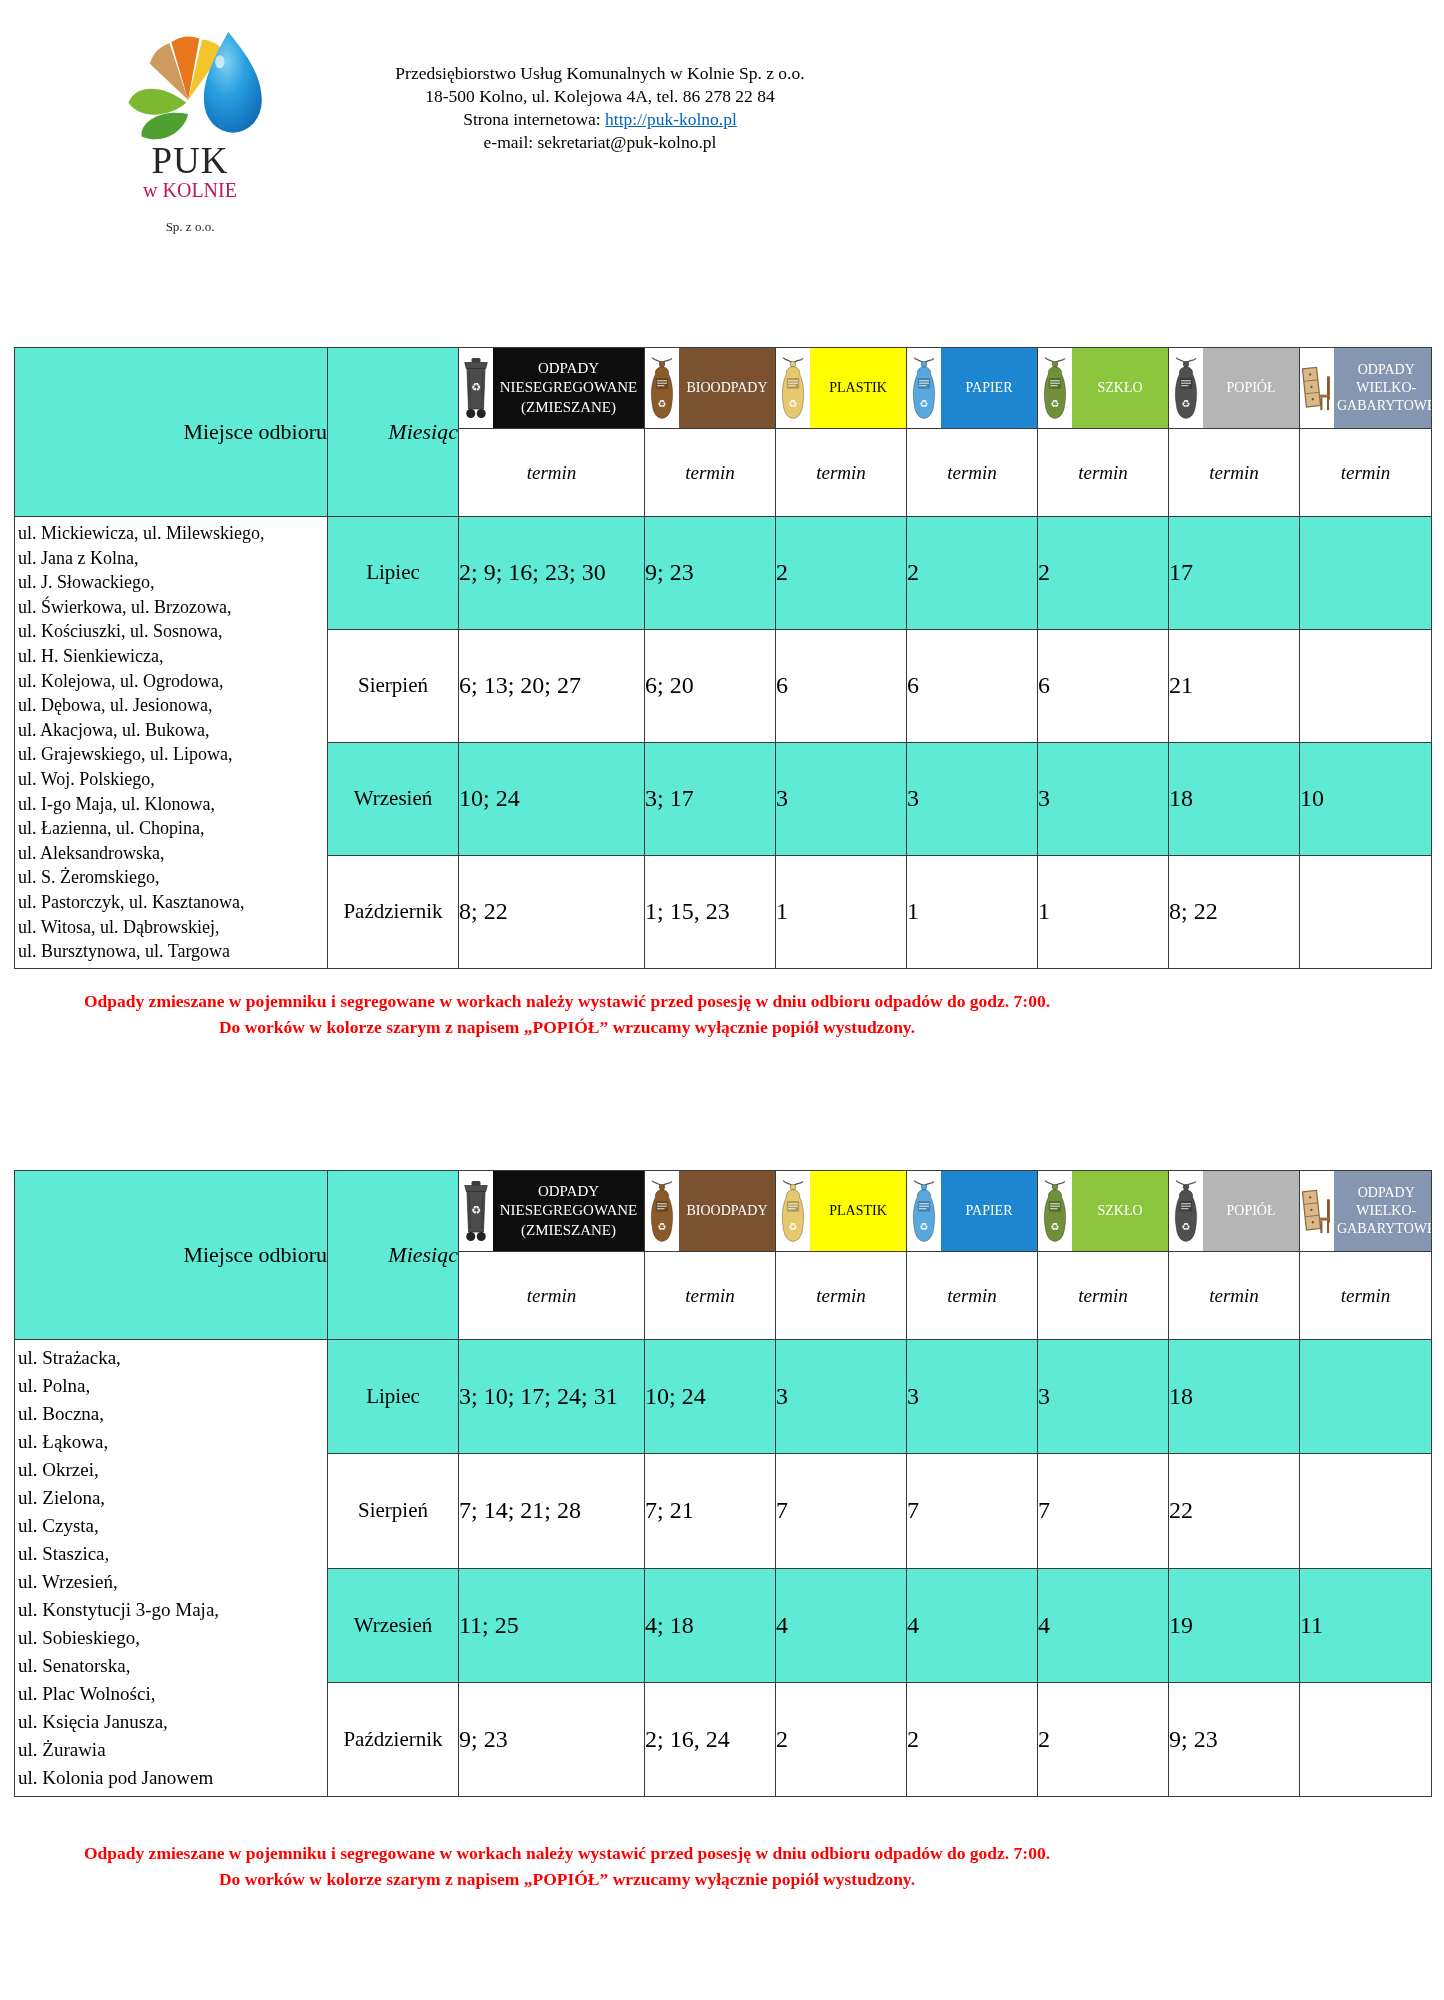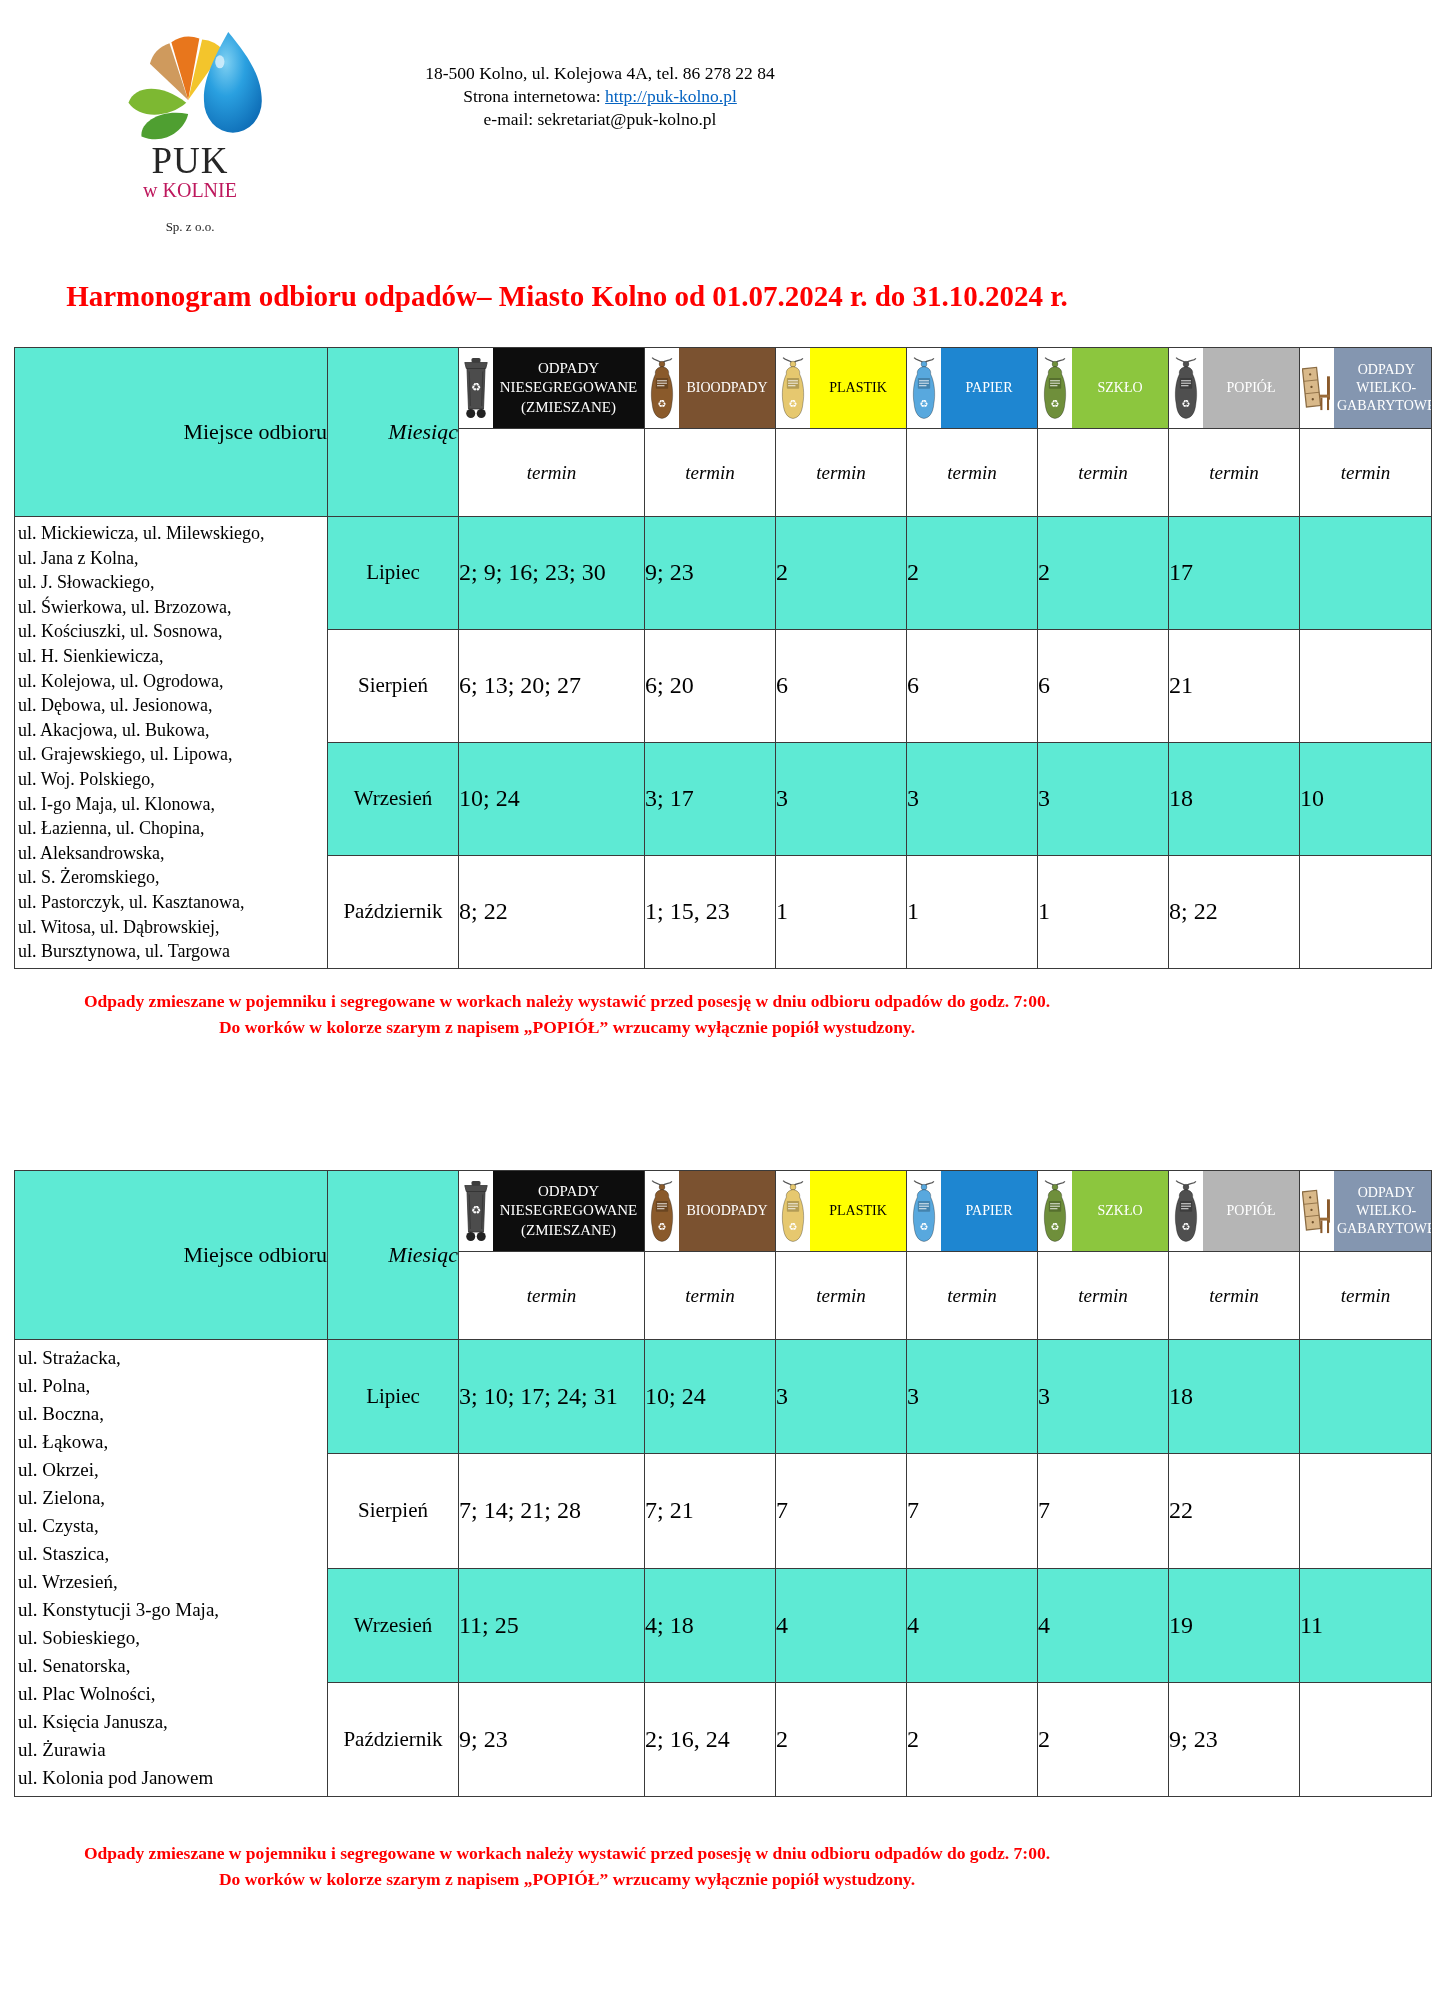--- a/index.html
+++ b/index.html
@@ -75,26 +75,26 @@
       <path d="M78 118 C 50 112 26 126 28 142 C 52 152 74 136 78 118 Z" fill="#4f9f31"></path>
       <path d="M121 30 C 103 62 94 84 95 104 A 31 34 0 0 0 157 104 C 157 76 140 53 121 30 Z" fill="url(#gradBlue)"></path>
       <ellipse cx="112" cy="62" rx="5" ry="7" fill="#d8f0fb" opacity="0.85"></ellipse>
     </svg>
     <div class="logo-line1">PUK</div>
     <div class="logo-line2">w KOLNIE</div>
     <div class="logo-line3">Sp. z o.o.</div>
   </div>
 
   <div class="company">
+    <div>Przedsiębiorstwo Usług Komunalnych w Kolnie Sp. z o.o.</div>
     <div>18-500 Kolno, ul. Kolejowa 4A, tel. 86 278 22 84</div>
     <div><span>Strona internetowa: </span><span class="lnk">http://puk-kolno.pl</span></div>
     <div>e-mail: sekretariat@puk-kolno.pl</div>
   </div>
 
-  <div class="doc-title">Harmonogram odbioru odpadów– Miasto Kolno od 01.07.2024 r. do 31.10.2024 r.</div>
 
   <div class="tablewrap" id="table-0">
       <table class="sched t0">
         <colgroup>
           <col style="width:313px">
           <col style="width:131px">
           <col style="width:186px">
           <col style="width:131px">
           <col style="width:131px">
           <col style="width:131px">

